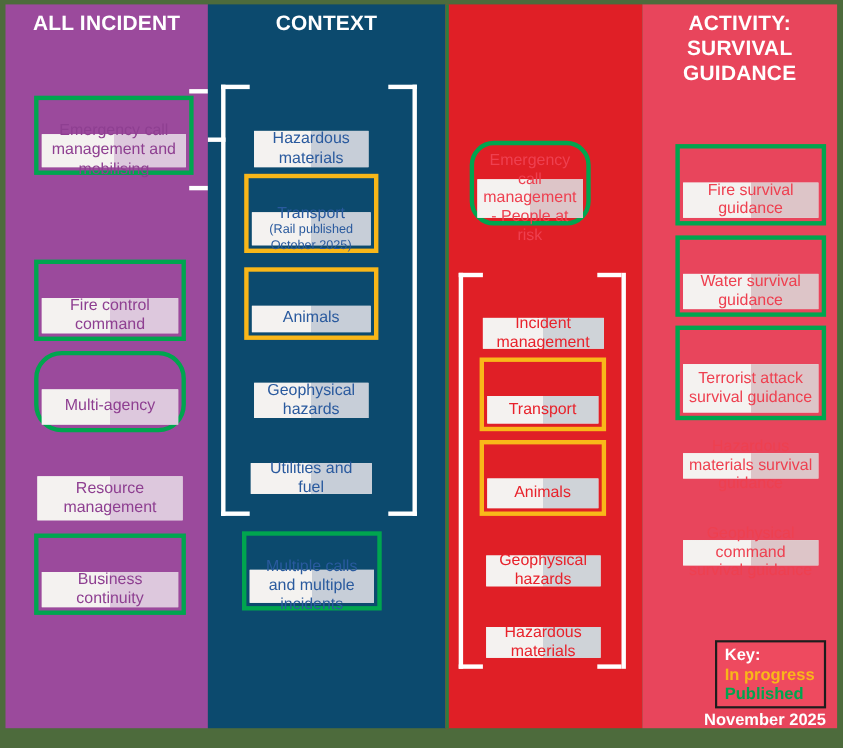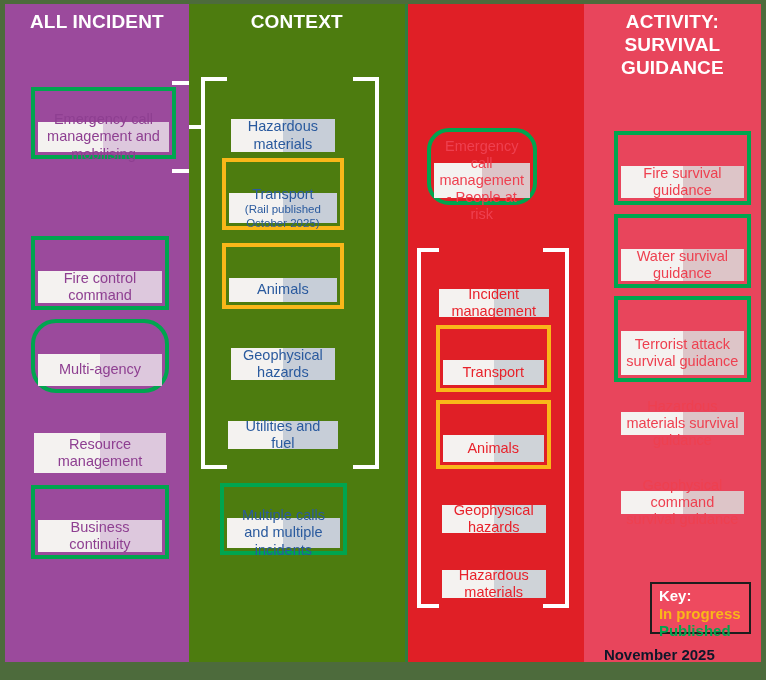--- a/index.html
+++ b/index.html
@@ -14,21 +14,21 @@
     background:#4d6b3c;
     padding:4px 5px 18px 5px;
     display:flex;
   }
   .col {
     position:relative;
     height:100%;
     overflow:hidden;
   }
   .col-allincident { width:190px; background:#9b4a9c; }
-  .col-context     { width:223px; background:#4d7c0f; }
+  .col-context     { width:223px; background:#0c4a6e; }
   .col-activity    { width:185px; background:#e01f26; border-left:3px solid #2f7d3f; }
   .col-survival    { width:183px; background:#e8455c; }
 
   .col-title {
     color:#ffffff;
     font-weight:bold;
     font-size:19px;
     text-align:center;
     line-height:1.22;
     padding:6px 6px 0 6px;
@@ -80,21 +80,22 @@
     padding:3px 7px 4px 7px;
     line-height:1.17;
     font-size:15px;
     font-weight:bold;
   }
   .key-title { color:#ffffff; }
   .key-inprogress { color:#f9b719; }
   .key-published { color:#00a54f; }
   .datestamp {
     position:absolute;
-    color:#0f172a; font-weight:bold; font-size:15px;
+    color:#ffffff; font-weight:bold; font-size:15px;
+    text-align:right;
   }
 </style>
 </head>
 <body>
 
 <div class="board">
 
   <div class="col col-allincident">
     <div class="col-title">ALL INCIDENT</div>
 
@@ -285,21 +286,21 @@
       </div>
     </div>
 
     <div class="wrap none" style="left:34px; top:456px; width:129px; height:57px;">
       <div class="card c-redtint">
         <div class="grad"></div>
         <span class="txt">Geophysical command survival guidance</span>
       </div>
     </div>
 
-    <div class="keybox" style="left:66px; top:578px; width:101px; height:52px;">
+    <div class="keybox" style="left:66px; top:578px; width:101px; height:62px;">
       <div class="key-title">Key:</div>
       <div class="key-inprogress">In progress</div>
       <div class="key-published">Published</div>
     </div>
 
     <div class="datestamp" style="left:20px; top:642px; width:147px;">November 2025</div>
   </div>
 
 </div>
 

